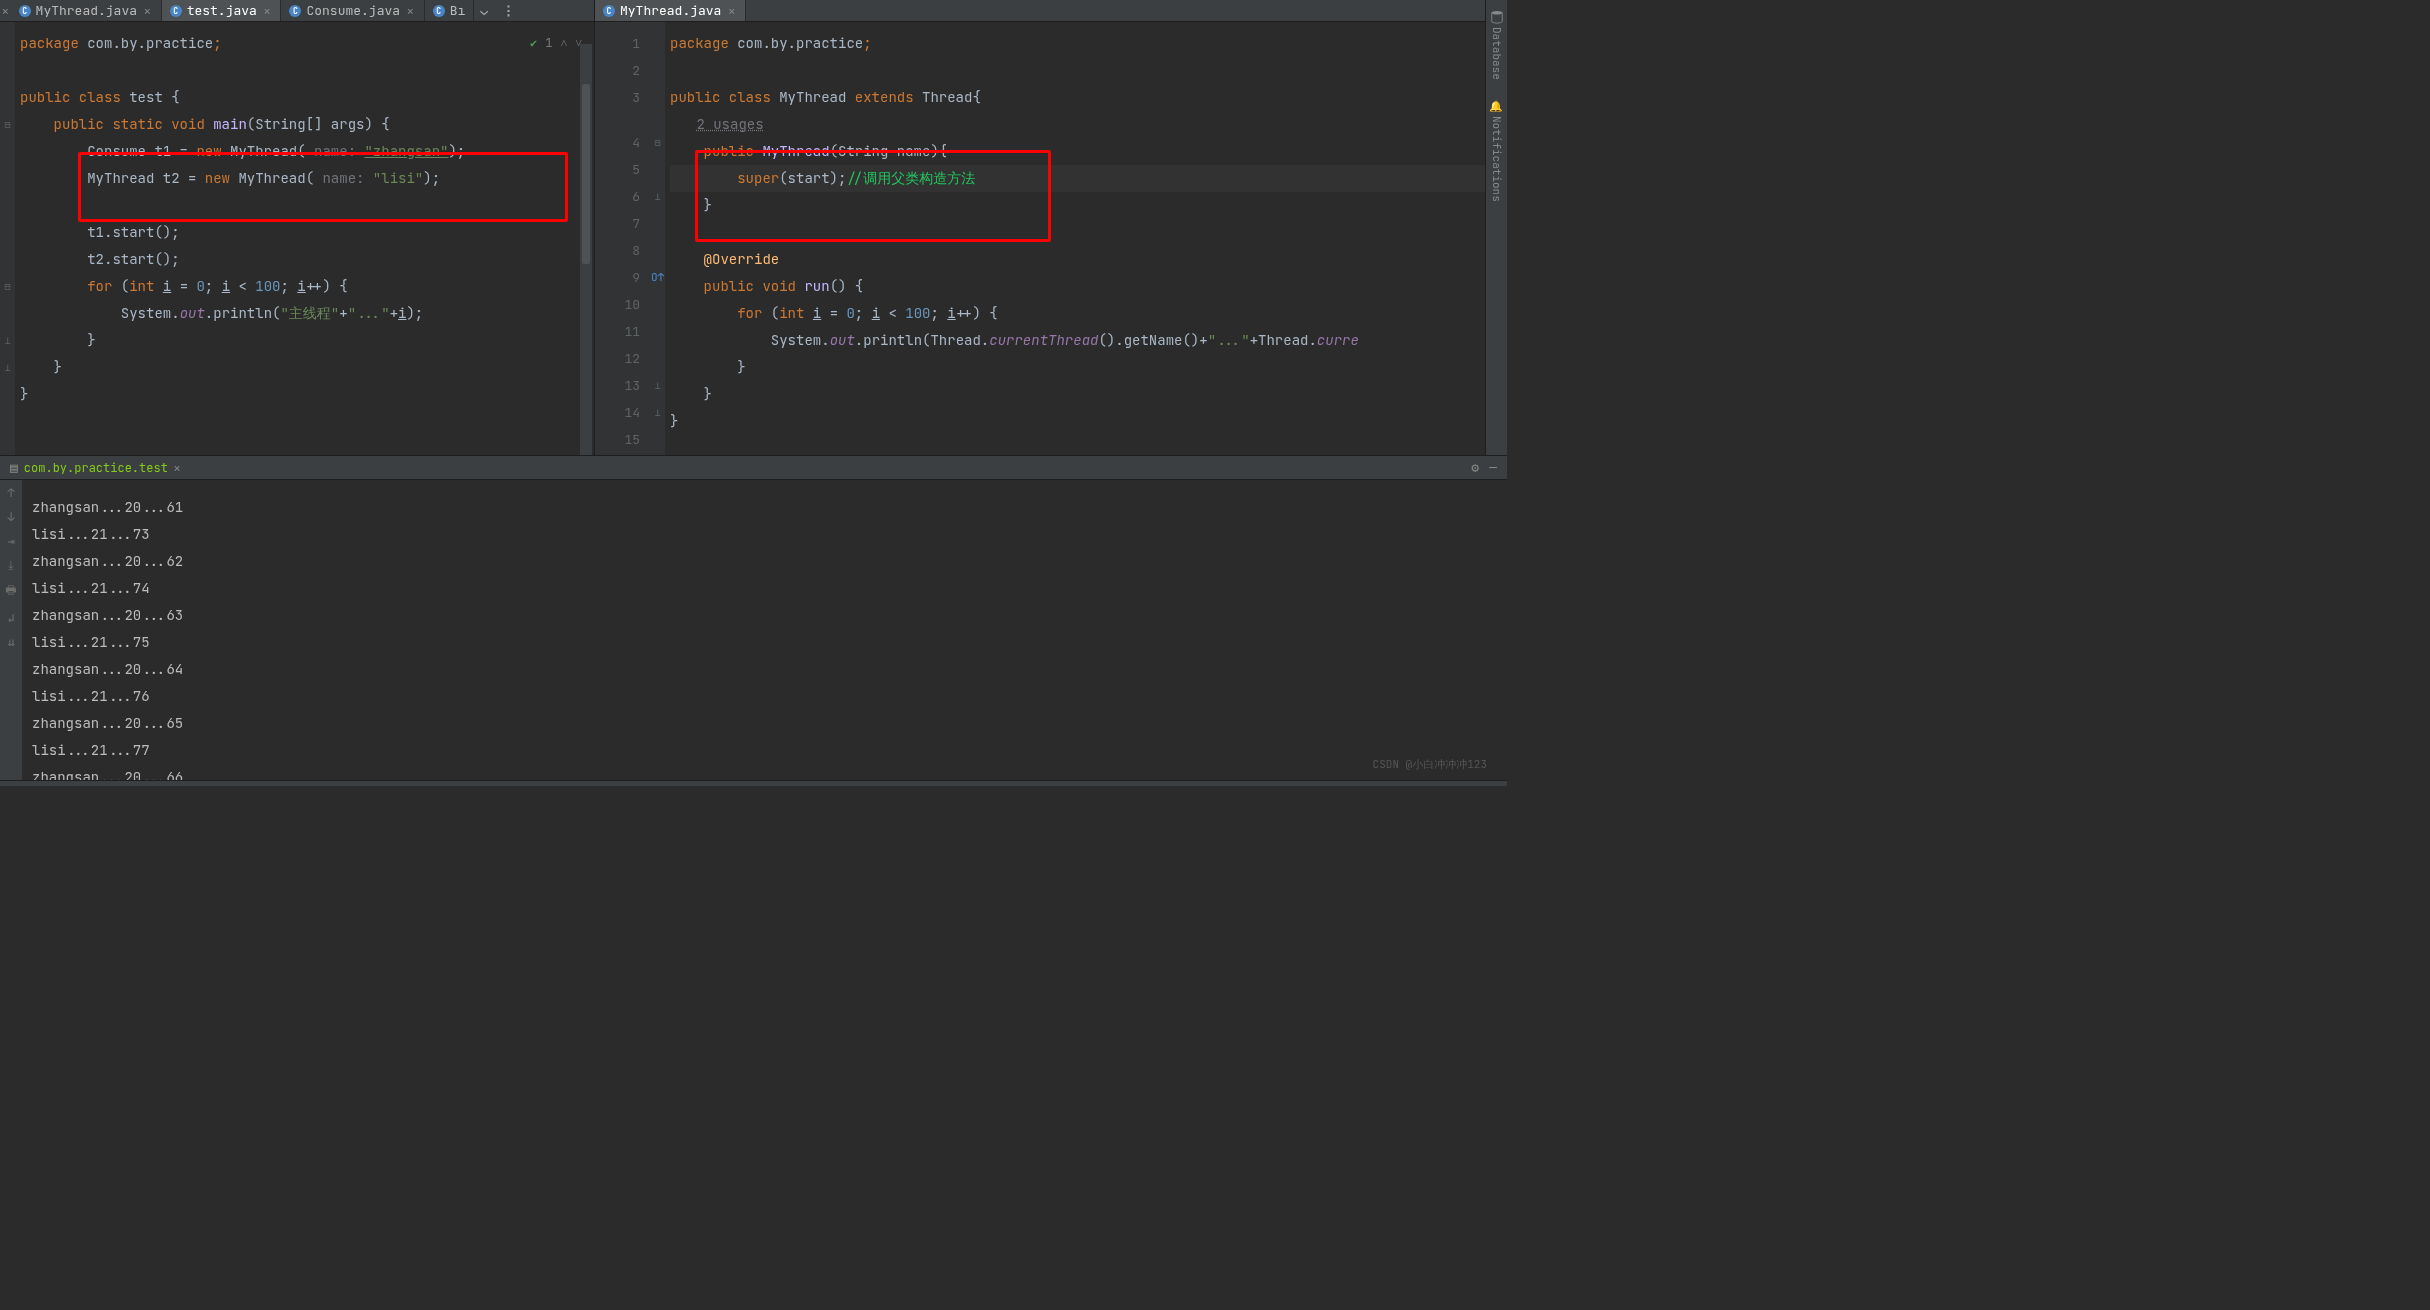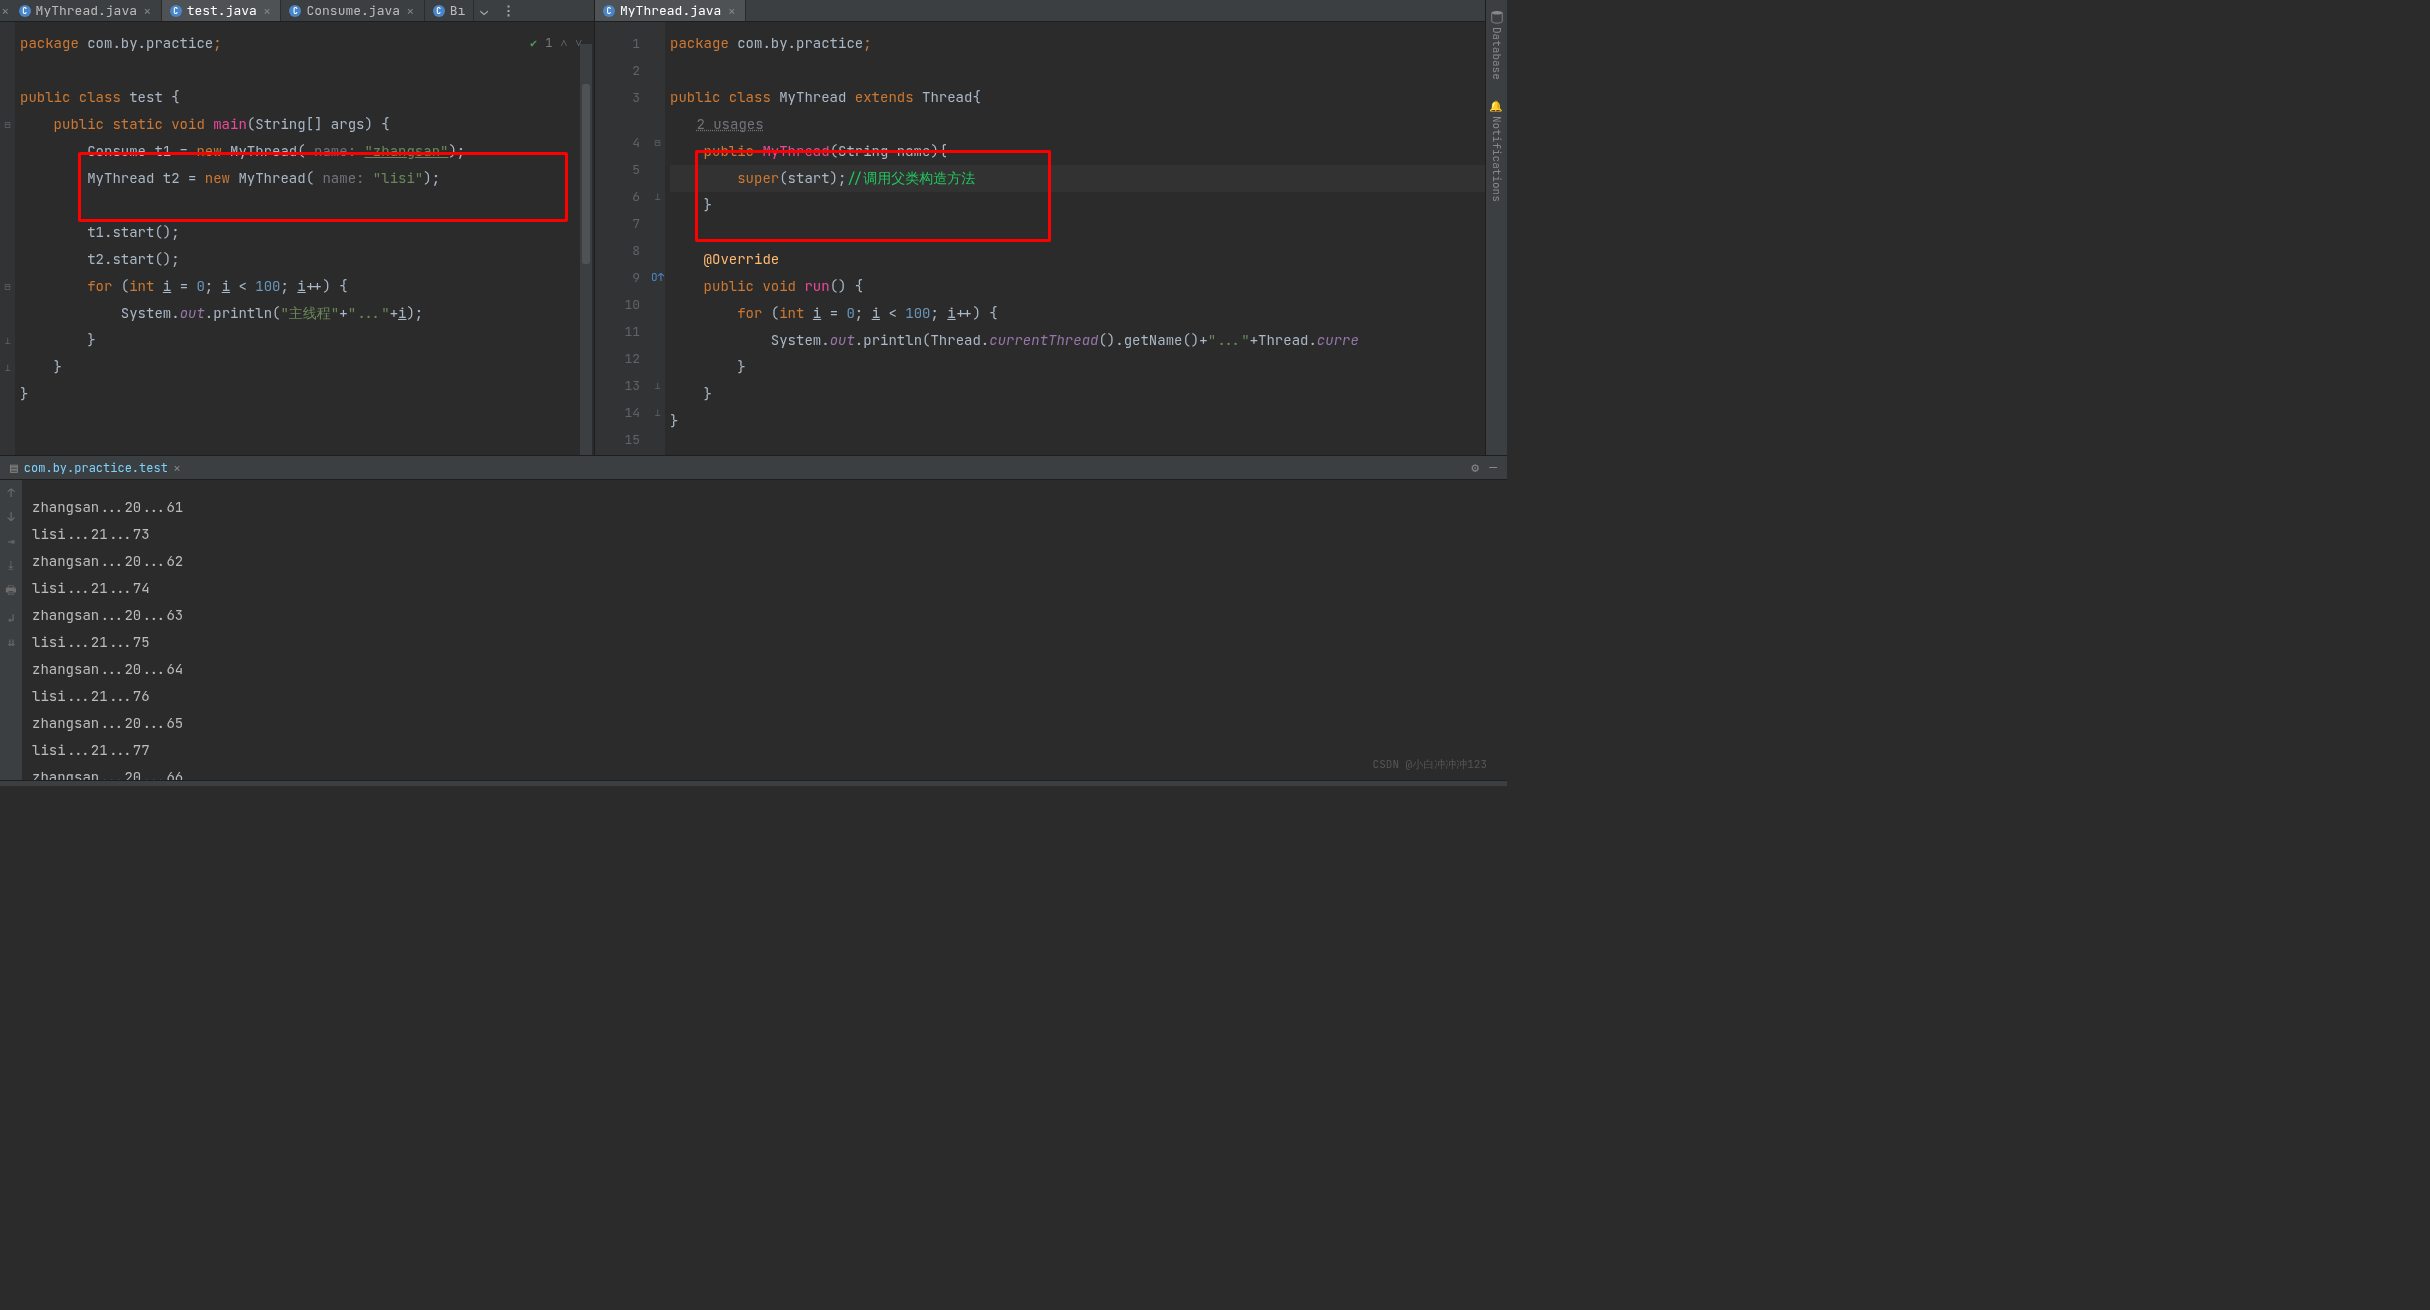--- a/index.html
+++ b/index.html
@@ -25,40 +25,40 @@
 .tab-more { padding: 0 6px; color:#aaa; }
 .code-area { display: flex; flex: 1; position: relative; overflow: hidden; }
 .gutter { width: 40px; text-align: right; padding-right: 10px; color: #606366; font-size: 13px; line-height: 27px; padding-top: 8px; user-select: none; background:#313335;}
 .gutter2 { width: 55px; }
 .fold-gutter { width:15px; background:#313335; padding-top:8px; line-height:27px;}
 .fold-mark { color: #606366; font-size:10px; text-align:center; display:block;}
 .code { flex: 1; padding: 8px 0 8px 5px; font-size: 14px; line-height: 27px; white-space: pre; overflow: hidden; position: relative;}
 .kw { color: #cc7832; }
 .str { color: #6a8759; }
 .num { color: #6897bb; }
-.method { color: #ec4899; }
+.method { color: #c4b5fd; }
 .field { color: #9876aa; font-style: italic; }
 .param { color: #72737a; }
 .comment { color: #22c55e; }
 .anno { color: #fdba74; }
 .underline { text-decoration: underline; }
 .highlight-box { border: 3px solid #ff0000; position: absolute; pointer-events: none; border-radius: 2px;}
 .status-icons-left { position: absolute; top: 35px; right: 12px; display: flex; align-items: center; gap: 8px; color: #7a7a7a; font-size: 12px;}
 .check { color: #499c54; }
 .status-icons-right { position: absolute; top: 35px; right: 12px; color: #499c54;}
 .usages { color: #72737a; font-size: 14px; text-decoration: underline dotted; }
 .override-gutter { color: #4a86c7; font-size:11px;}
 .side-tools { position: absolute; right: 0; top: 0; width: 22px; height: 455px; background: #3c3f41; border-left:1px solid #1e1e1e; display:flex; flex-direction:column; align-items:center; padding-top:10px; gap:20px;}
 .side-label { writing-mode: vertical-rl; color: #888; font-size: 11px; display:flex; align-items:center; gap:3px;}
 .side-icon { width:14px; height:14px; }
 .bell { color: #4a86c7;}
 .db-icon { fill:#888;}
 .console-panel { height: 325px; background: #2b2b2b; border-top: 1px solid #1e1e1e; display: flex; flex-direction: column; }
 .console-header { height: 24px; background: #3c3f41; display: flex; align-items: center; padding: 0 10px; gap: 6px; border-bottom: 1px solid #1e1e1e;}
-.console-title { color: #7dd3fc; font-size: 12px; }
+.console-title { color: #84cc16; font-size: 12px; }
 .console-close { color: #888; font-size: 11px;}
 .console-tools { margin-left: auto; display:flex; gap:10px; color:#888;}
 .console-body { display: flex; flex: 1; overflow: hidden;}
 .console-gutter { width: 22px; background: #3c3f41; display: flex; flex-direction: column; align-items: center; padding-top: 5px; gap: 8px;}
 .cg-icon { color: #6e6e6e; font-size: 12px;}
 .console-out { flex: 1; padding: 14px 10px; font-size: 14px; line-height: 27px; color: #bbb; white-space: pre; overflow:hidden;}
 .more-menu { padding: 0 8px; color:#aaa; font-weight:bold;}
 .restore-scroll { position:absolute; right:2px; top:22px; bottom:0; width:12px; background:#3c3f41;}
 .scroll-thumb { position:absolute; right:2px; top:40px; width:8px; height:180px; background:#4e5254; border-radius:2px;}
 .watermark { position: absolute; bottom: 14px; right: 20px; color: #555; font-size: 11px;}

